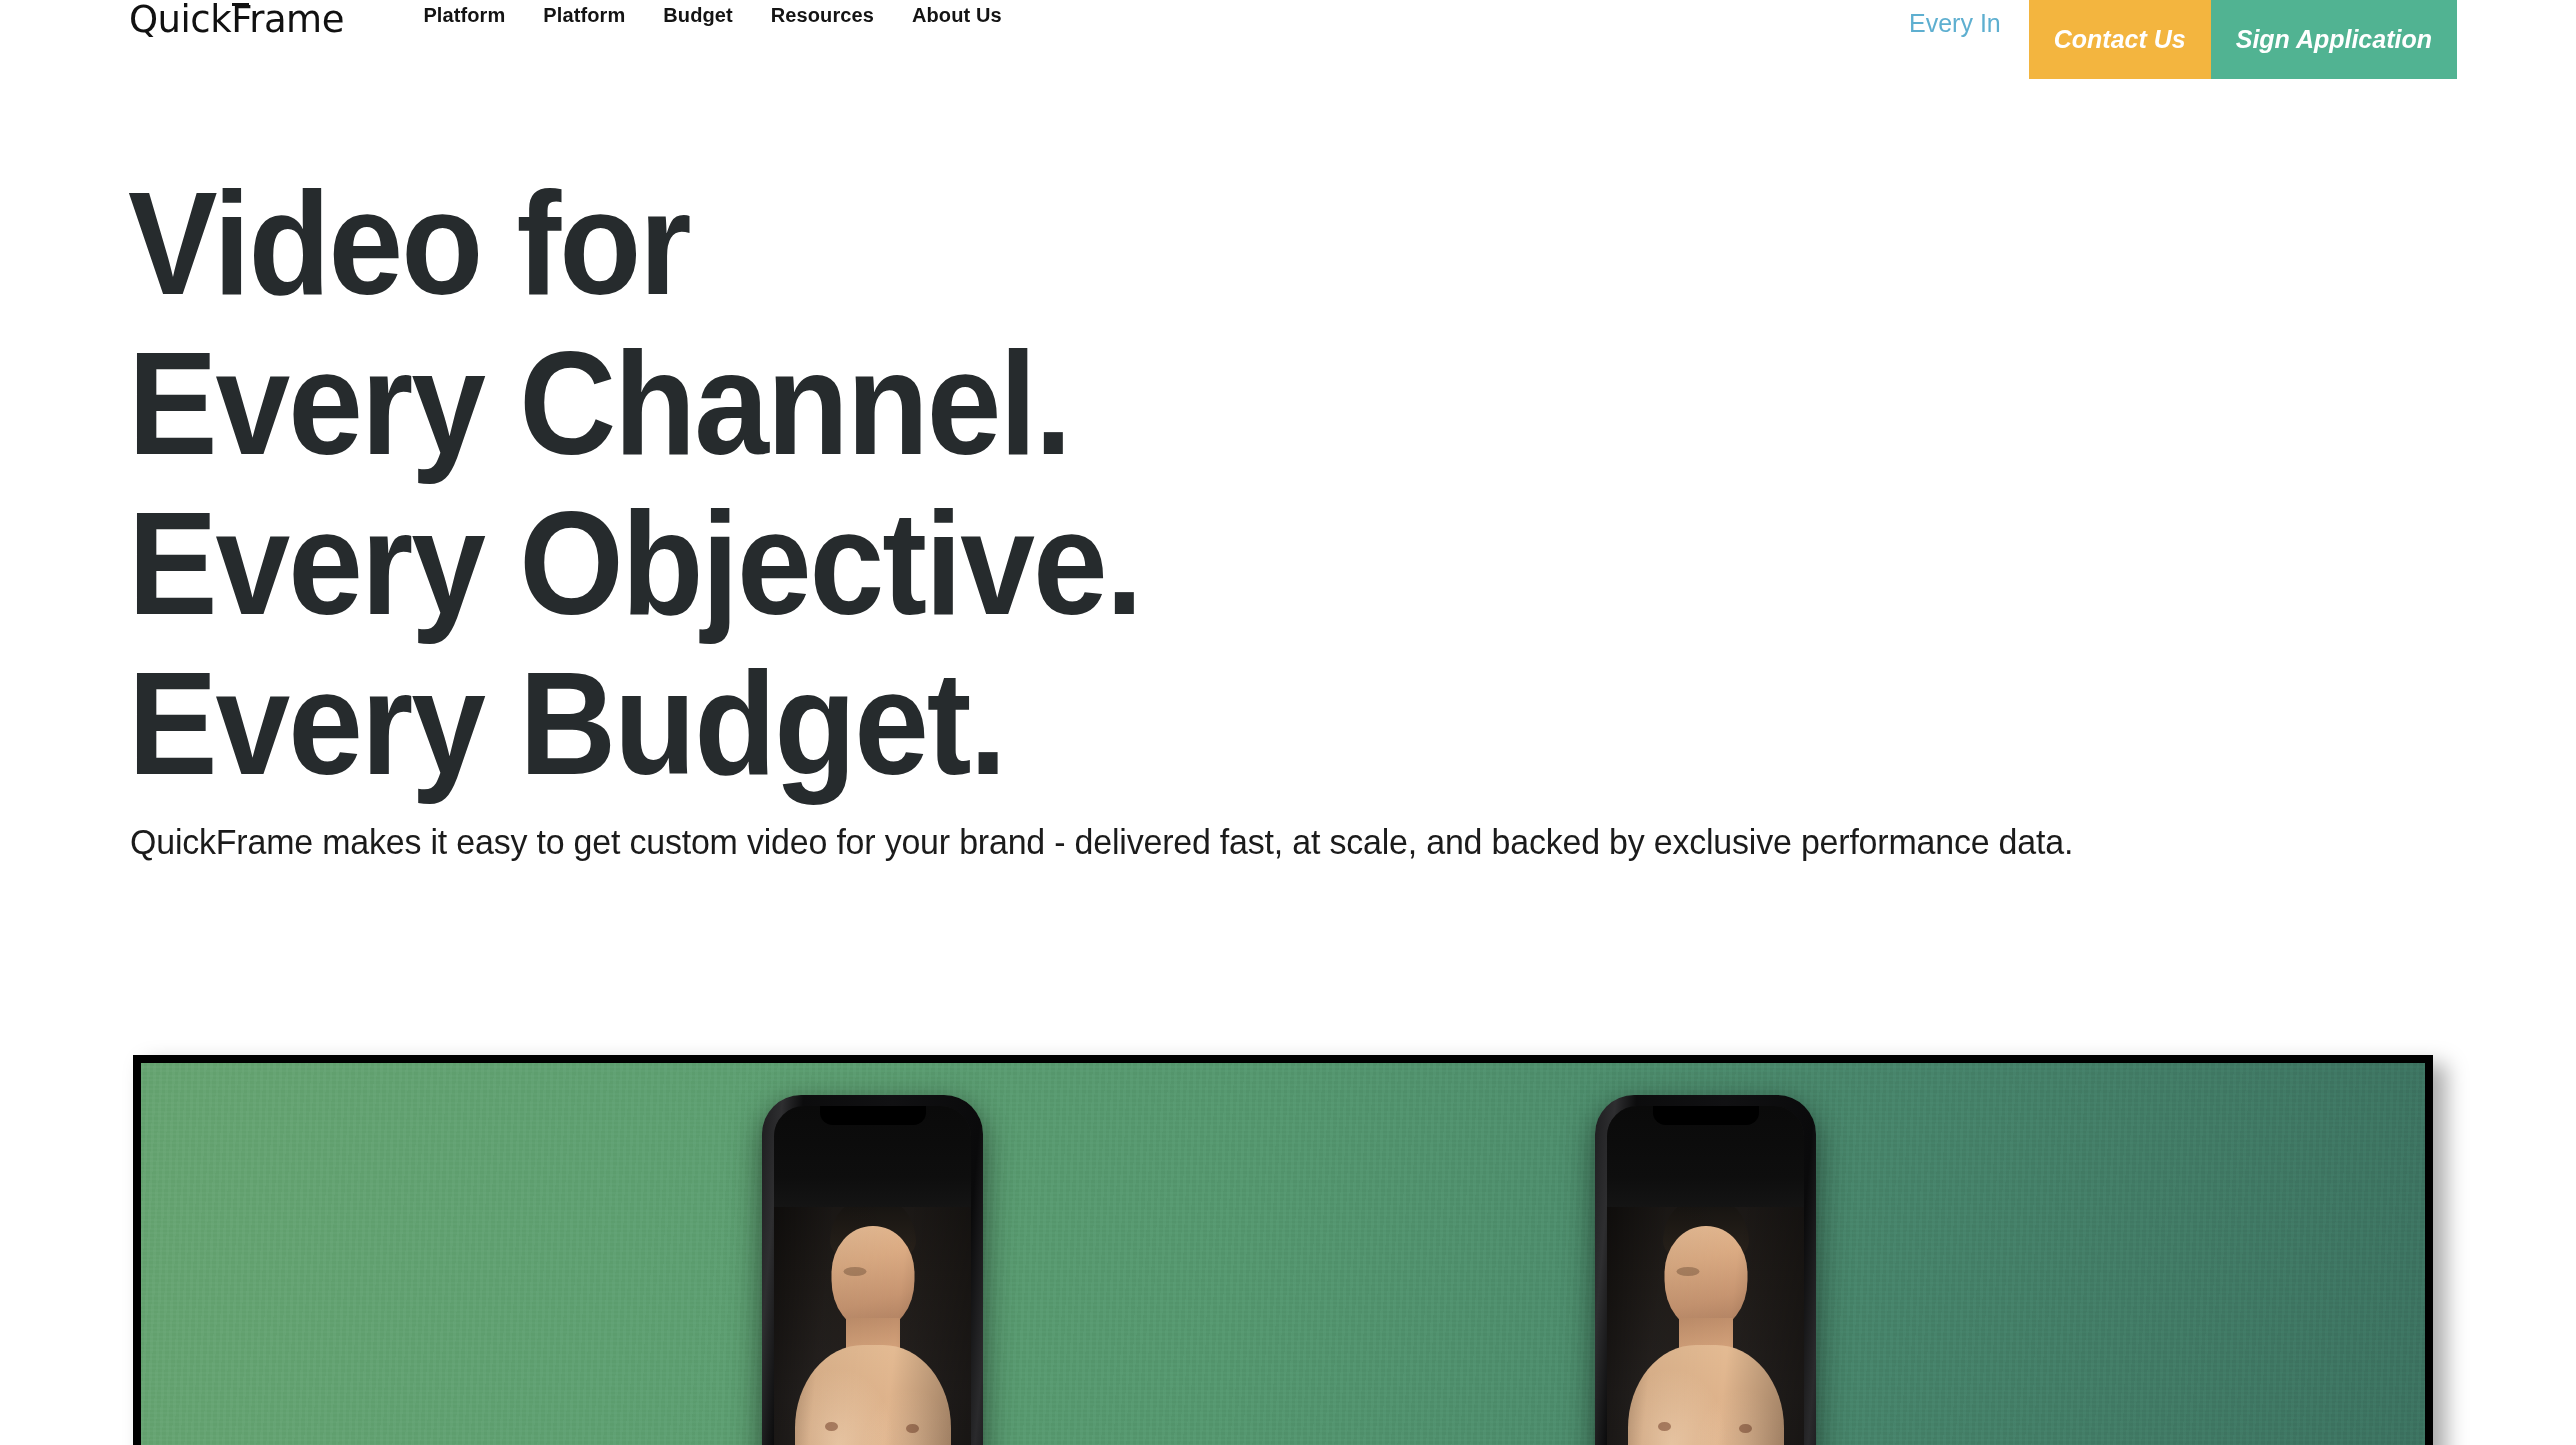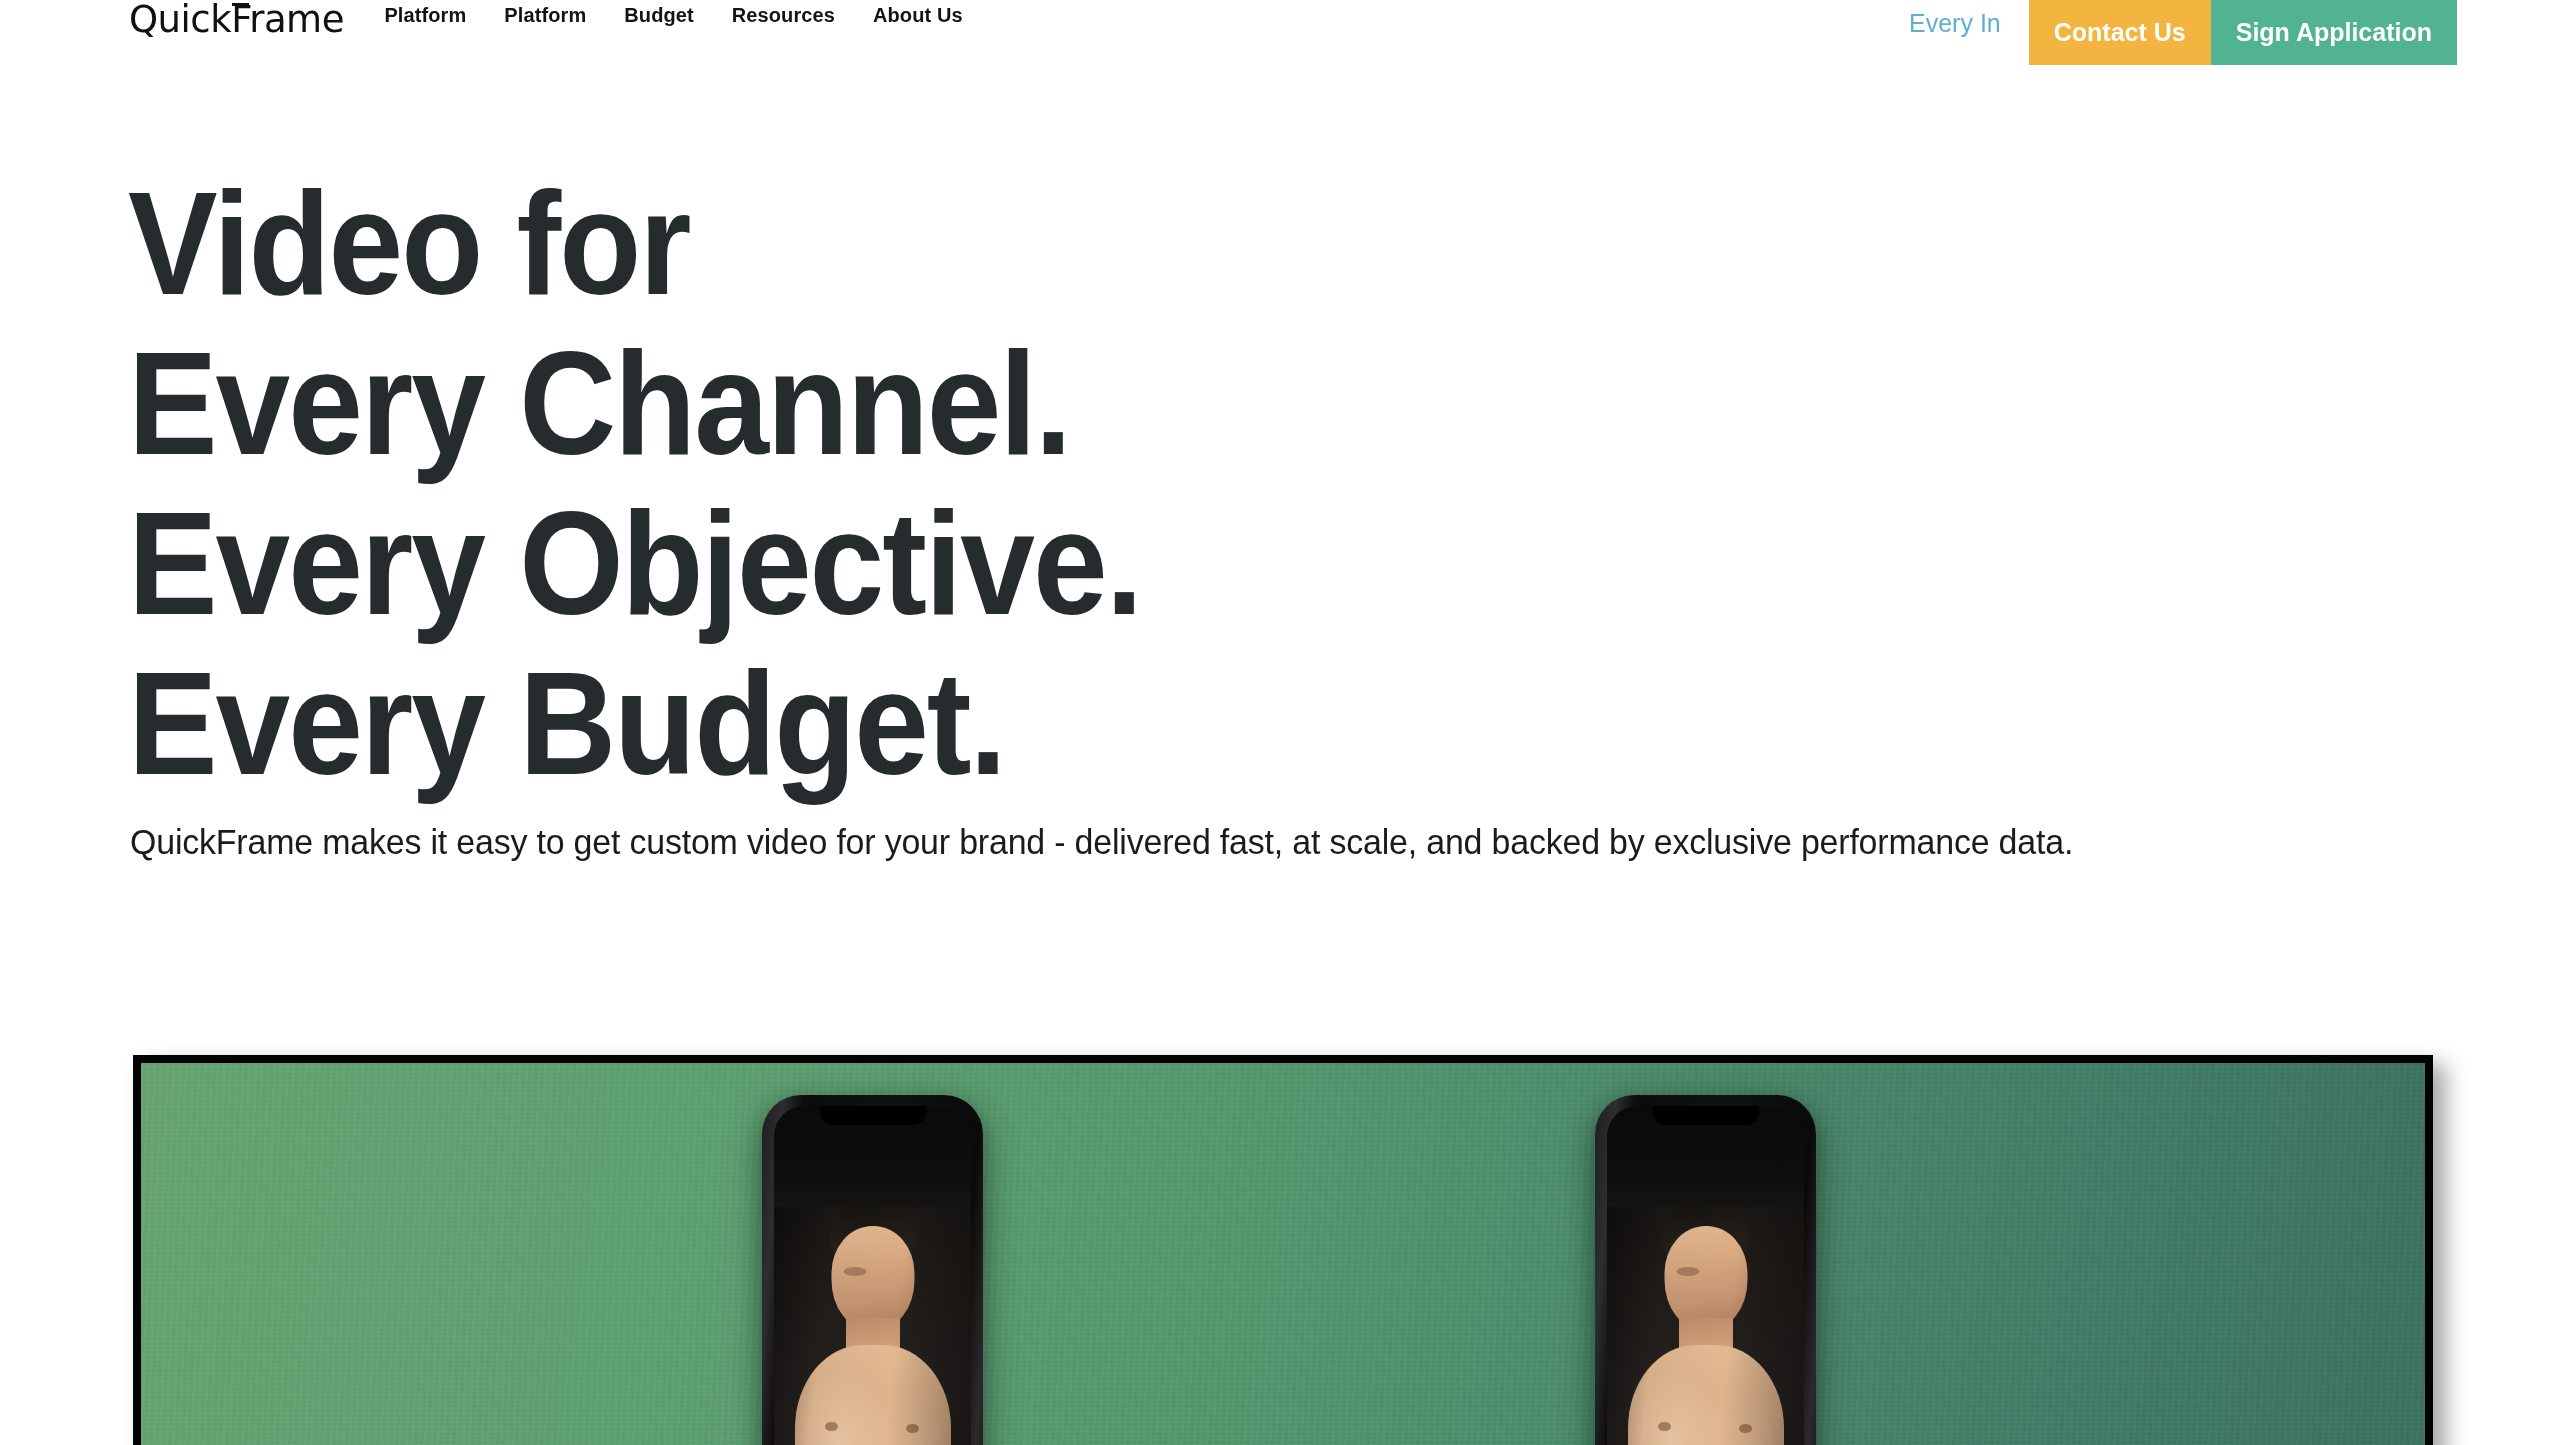--- a/index.html
+++ b/index.html
@@ -13,21 +13,21 @@
 
   
   .navbar{
     position:absolute; top:0; left:0;
     width:2576px; height:65px;
     background:#ffffff;
     display:flex; align-items:flex-start;
   }
   .nav-left{
     position:absolute; left:129px; top:0;
-    display:flex; align-items:center; height:65px;
+    display:flex; align-items:center; height:65px;gap:39px;
   }
   .logo{
     font-family:"DejaVu Sans", sans-serif;
     font-size:37px; font-weight:400; letter-spacing:-0.5px;
     color:#111111; line-height:1;
     position:relative; top:-12.6px;
     white-space:nowrap;
   }
   .logo .fglyph{ position:relative; }
   .logo .fglyph::before{
@@ -48,24 +48,25 @@
   .nav-right{
     position:absolute; right:119px; top:0;
     display:flex; align-items:flex-start; height:65px;
   }
   .signin{
     font-size:25px; font-weight:400; color:#5eafd0;
     white-space:nowrap; cursor:pointer;
     line-height:1; position:relative; top:10.8px; margin-right:28px;
   }
   .btn{
-    height:65px; display:flex; align-items:center; justify-content:center;
+    height:79px; display:flex; align-items:center; justify-content:center;
     font-size:25px; font-weight:700; color:#ffffff;
     white-space:nowrap; cursor:pointer; line-height:1;
     padding:0 0;
+    font-style:italic;
   }
   .btn-contact{ background:#f3b53f; width:99px; padding:0 25px; width:auto; }
   .btn-maker{ background:#51b392; padding:0 25px; }
 
   
   .hero{
     position:absolute; left:0; top:65px; width:2576px;
   }
   .headline{
     position:absolute; left:128px; top:99px;

